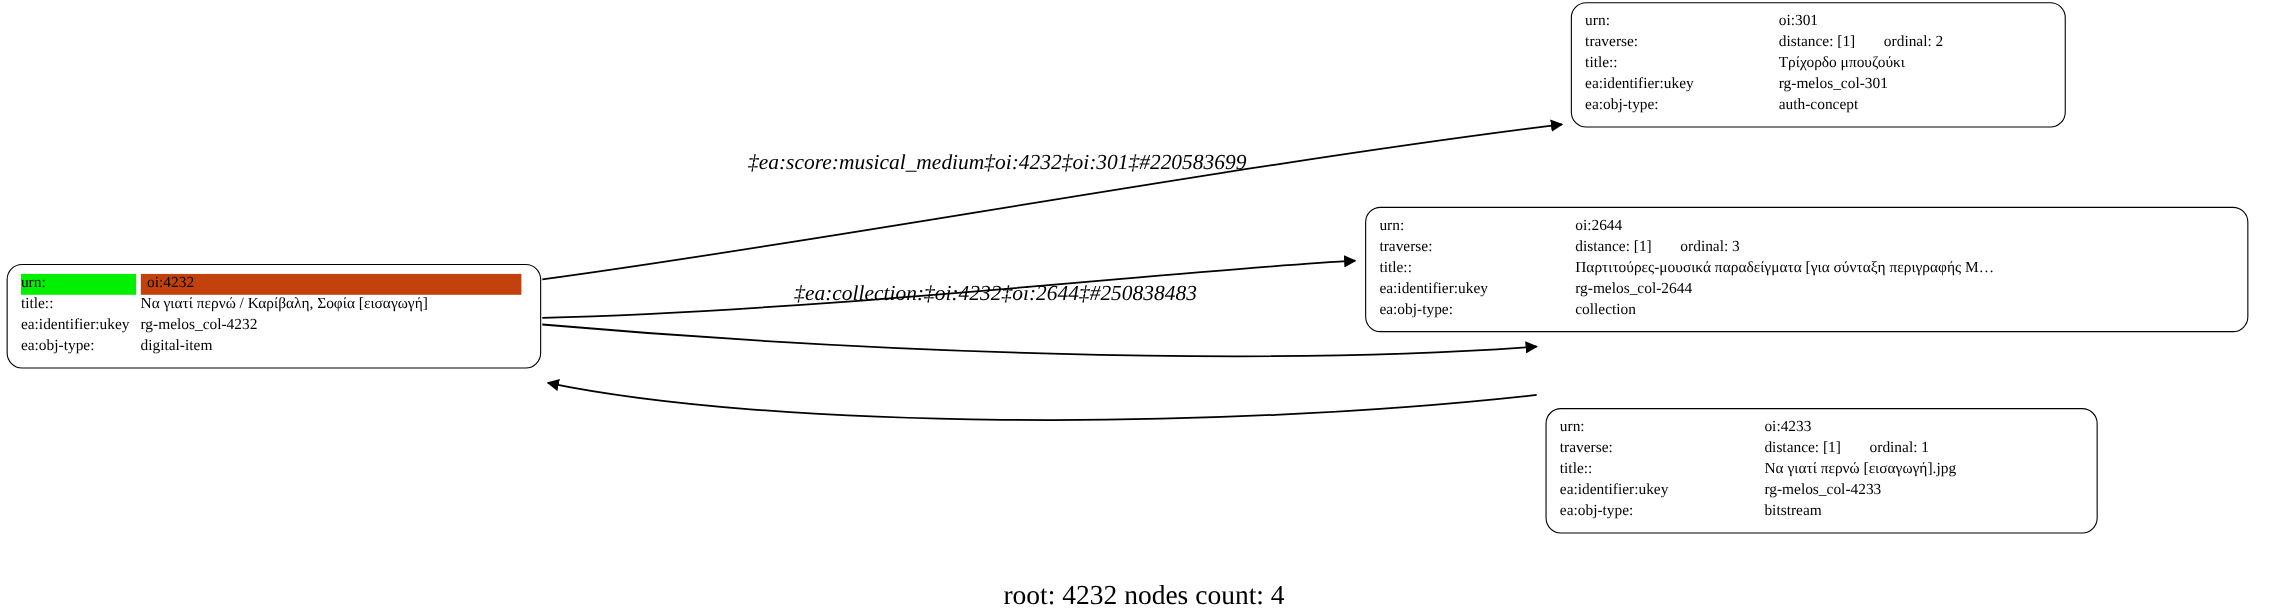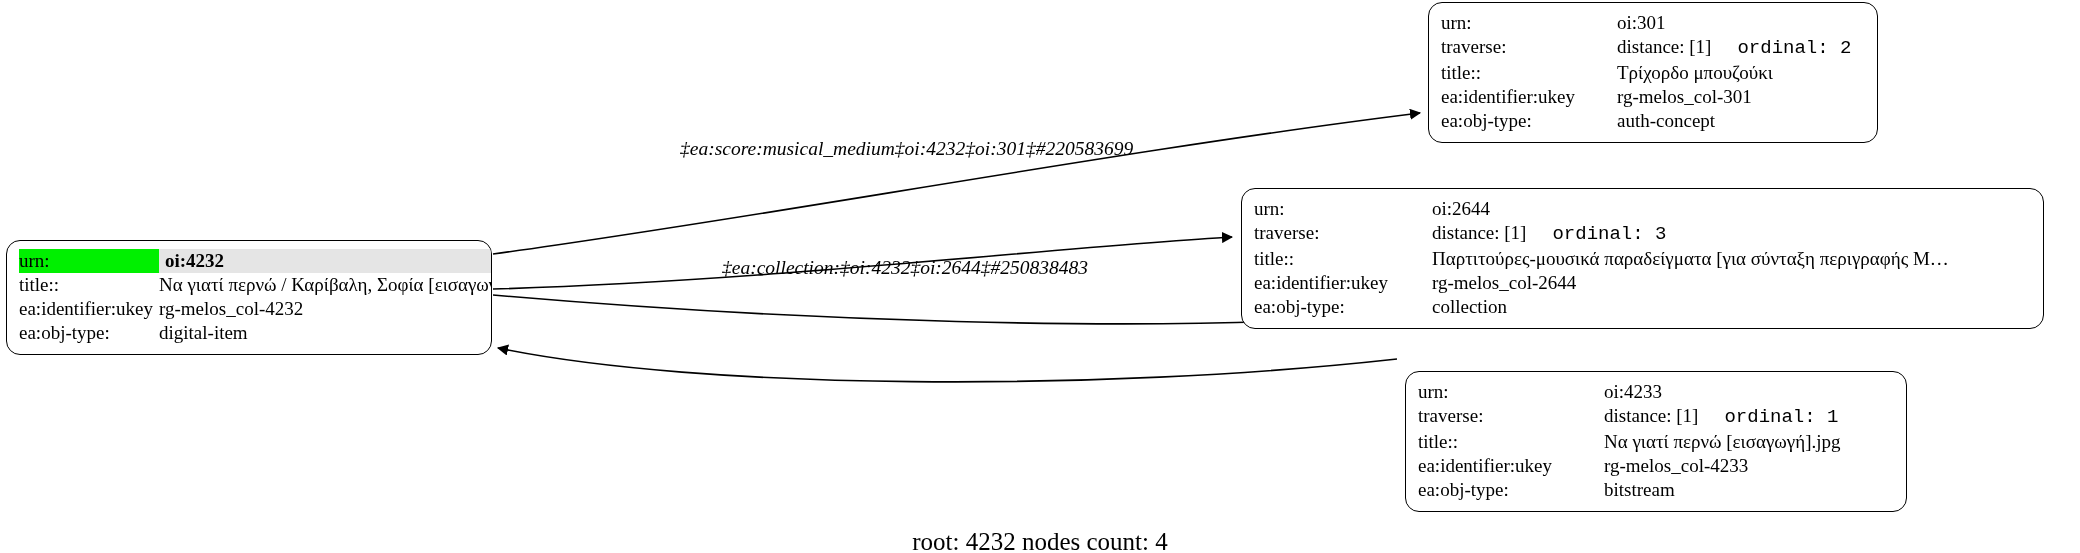--- a/index.html
+++ b/index.html
@@ -29,41 +29,41 @@
     border: 1.4px solid #000000;
     border-radius: 14px;
     background: #ffffff;
     padding: 8px 12px 9px 12px;
     overflow: hidden;
     white-space: nowrap;
   }
   .node table {
     border-collapse: collapse;
     border-spacing: 0;
-    font-size: 19px;
+    font-size: 14px;
     line-height: 1.0;
   }
   .node td {
     padding: 2px 0 3px 0;
     vertical-align: baseline;
     white-space: nowrap;
   }
   .node td.key {
     padding-right: 6px;
   }
   .node tr.hl td {
     background: #00f000;
   }
   .node tr.hl td.key {
     padding-right: 0;
     margin-right: 6px;
   }
   
   .node tr.hl td.key   { background: #00f000; padding-right: 0; }
-  .node tr.hl td.val   { background: #e5e5e5; padding-left: 6px; font-weight: bold; }
+  .node tr.hl td.val   { background: #c2410c; padding-left: 6px; }
   .node tr.hl td.gap   { background: #ffffff; width: 4px; padding: 0; }
 
   .node-301  { left: 1428px; top: 2px;   width: 450px;  }
   .node-2644 { left: 1241px; top: 188px; width: 803px;  }
   .node-4233 { left: 1405px; top: 371px; width: 502px;  }
   .node-4232 { left: 6px;    top: 240px; width: 486px;  }
 
   .edge-label {
     position: absolute;
     font-size: 19.5px;
@@ -76,21 +76,20 @@
     position: absolute;
     left: 0;
     top: 528px;
     width: 2080px;
     text-align: center;
     font-size: 25px;
     color: #000000;
   }
   .traverse-val .ord {
     padding-left: 26px;
-    font-family: Liberation Mono, monospace;
   }
 </style>
 </head>
 <body>
 
 <div id="canvas">
 
   <svg class="edges" viewBox="0 0 2080 553">
     <defs>
       <marker id="arrow" viewBox="0 0 10 10" refX="9" refY="5" markerWidth="7" markerHeight="7" orient="auto-start-reverse">

